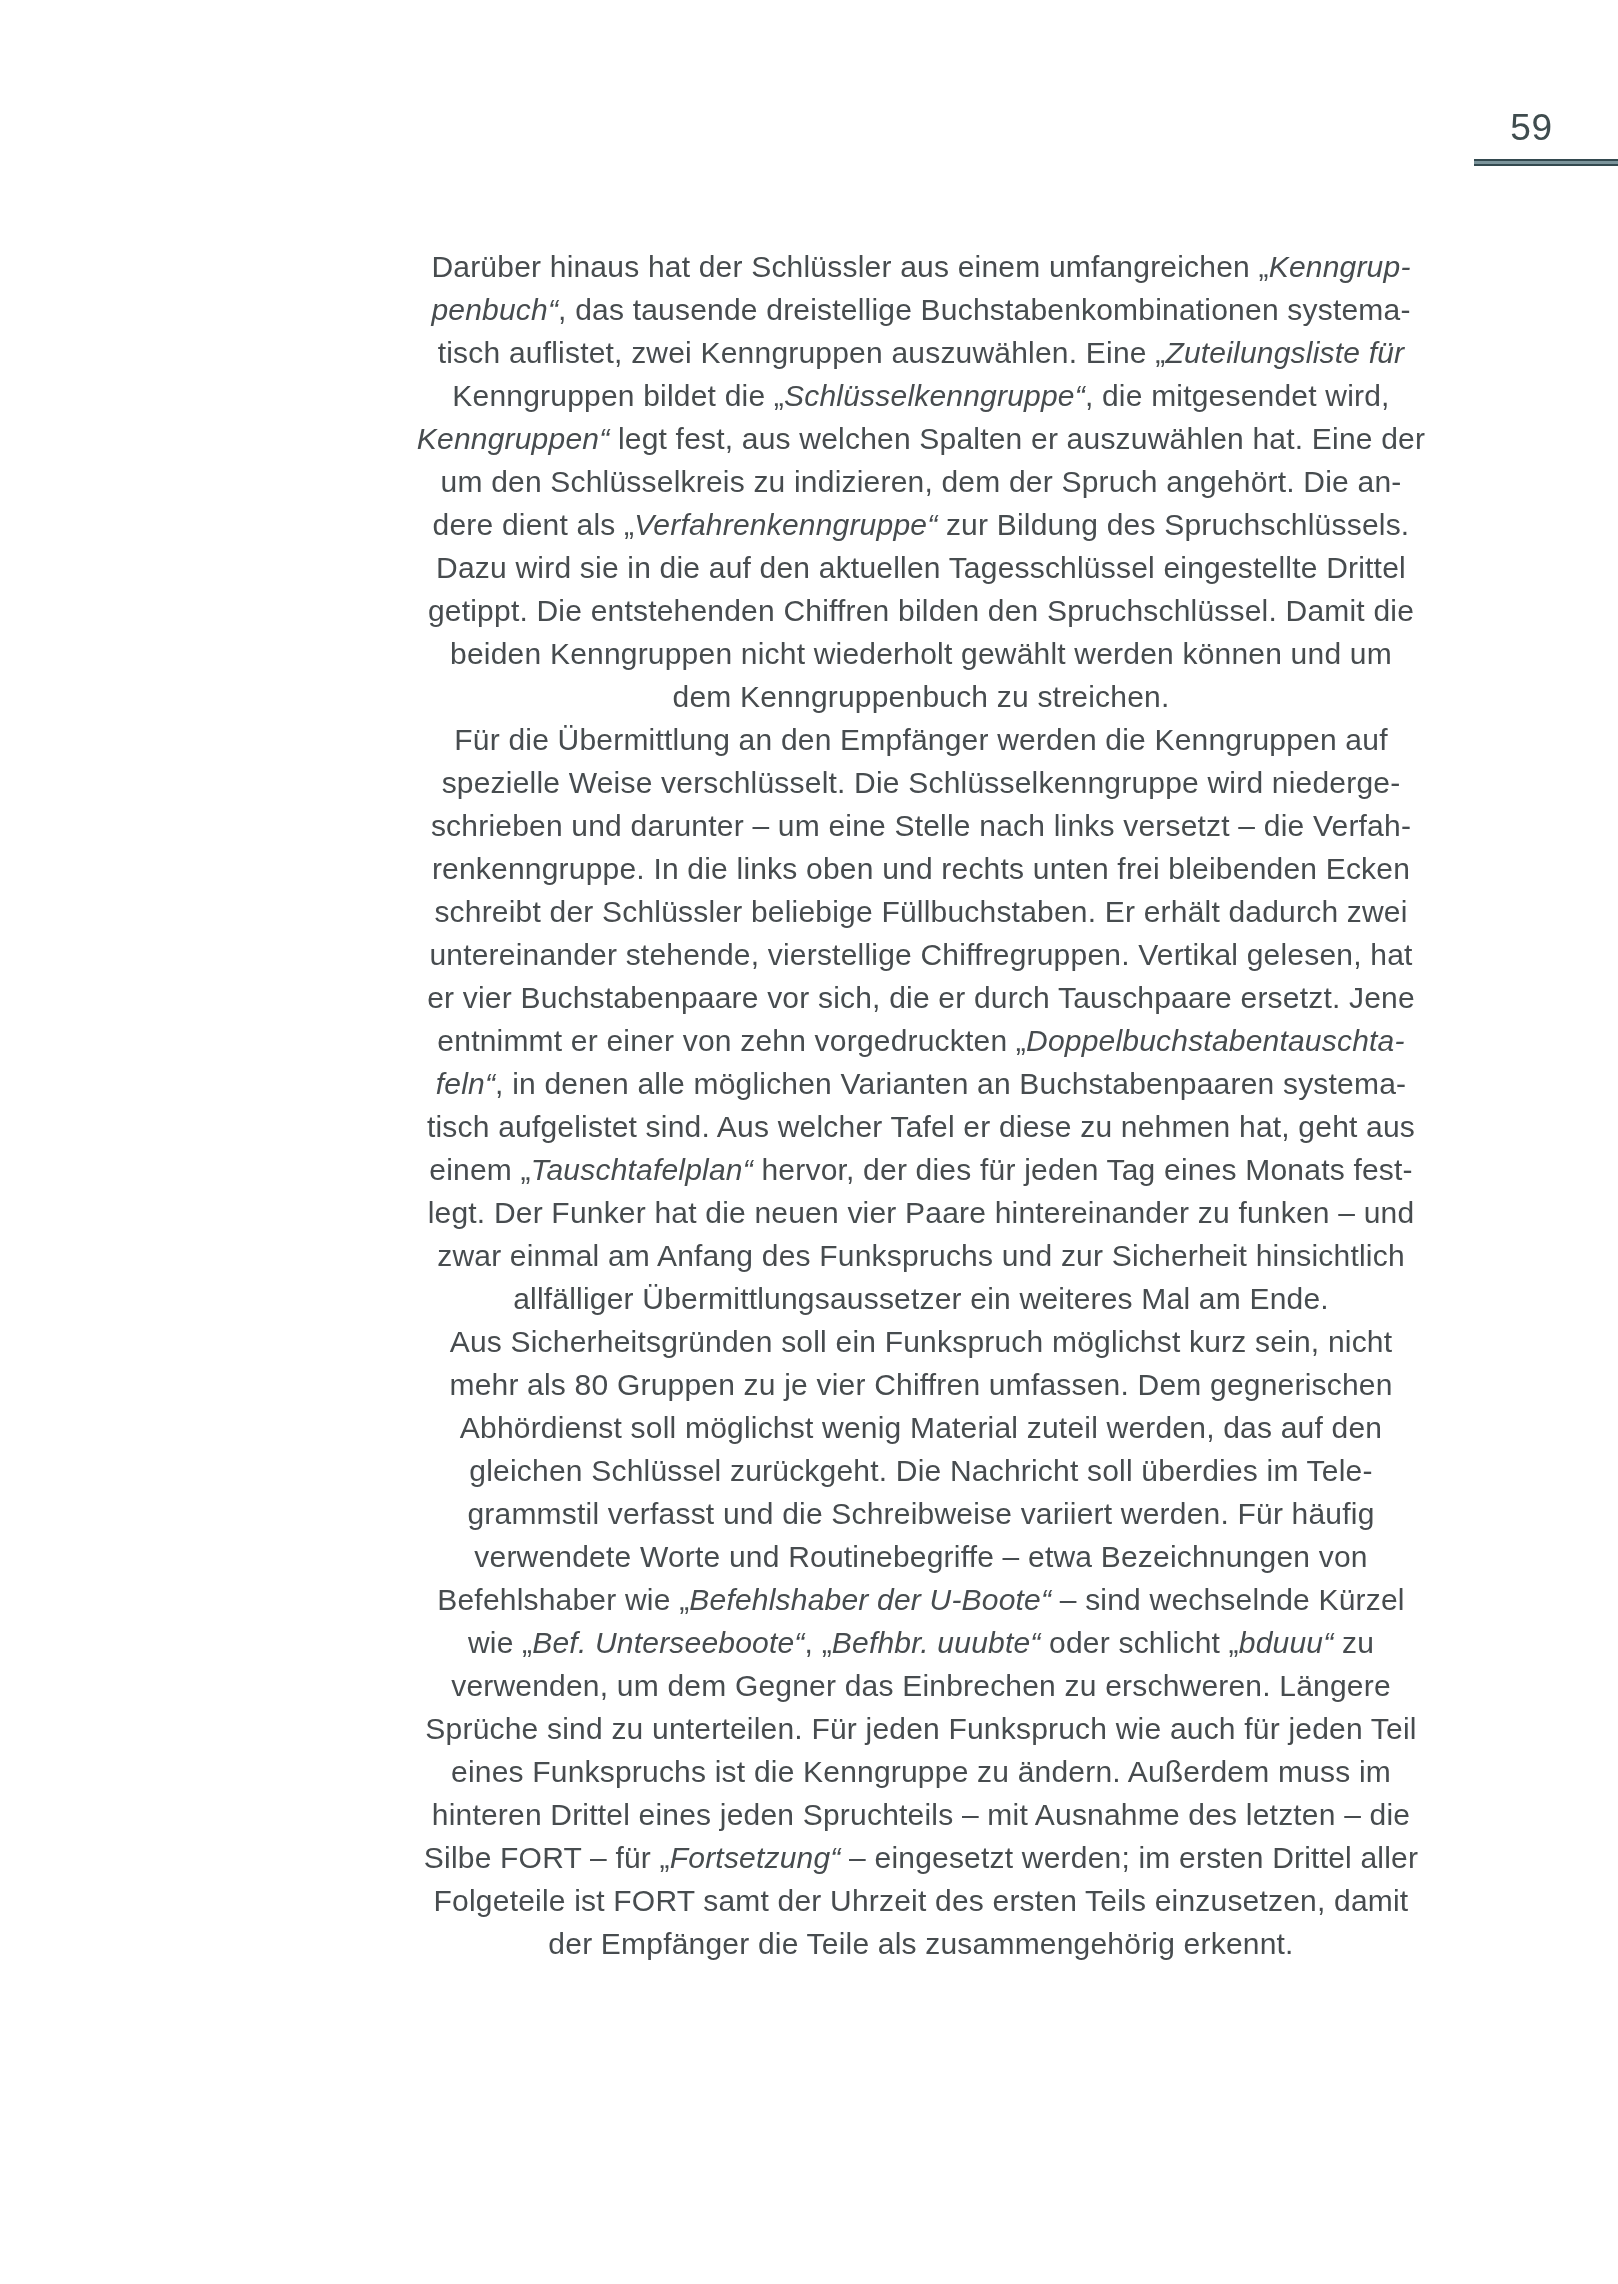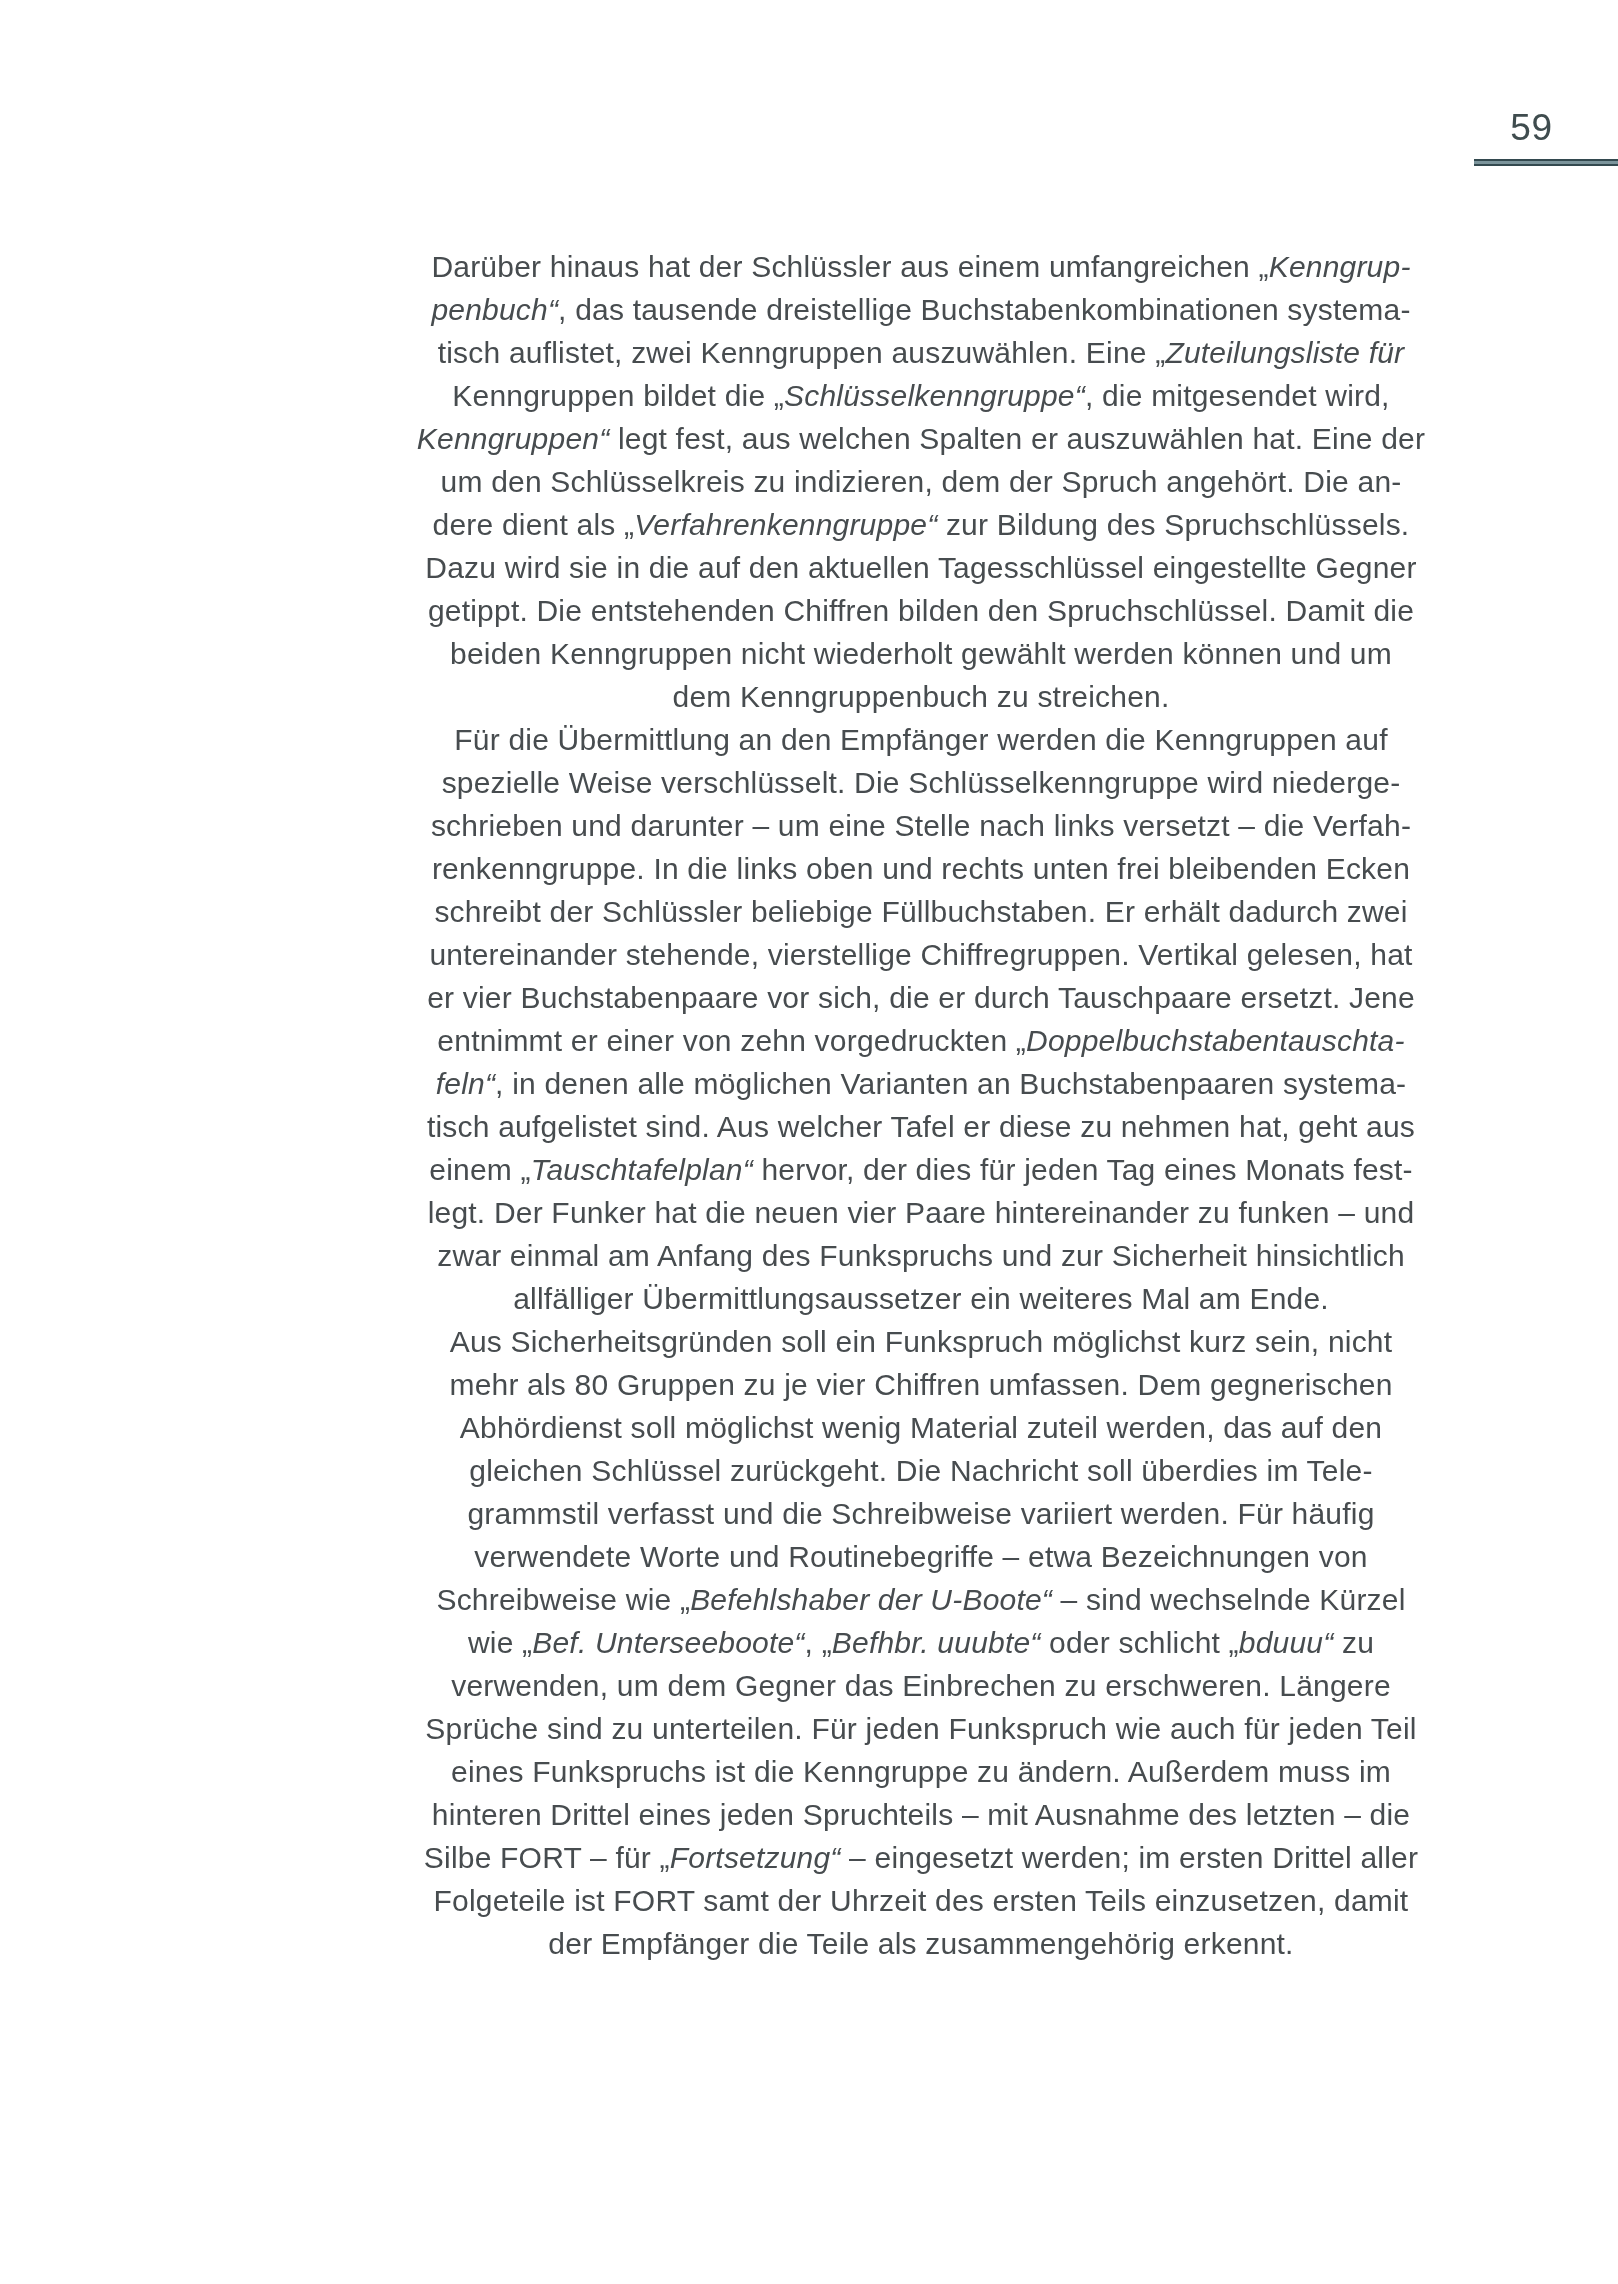--- a/index.html
+++ b/index.html
@@ -53,21 +53,21 @@
   <div class="page-number">59</div>
   <div class="header-rule"></div>
   <div class="body-text">
       <div class="line"><span>Darüber hinaus hat der Schlüssler aus einem umfangreichen „</span><span class="it">Kenngrup-</span></div>
       <div class="line"><span class="it">penbuch“</span><span>, das tausende dreistellige Buchstabenkombinationen systema-</span></div>
       <div class="line"><span>tisch auflistet, zwei Kenngruppen auszuwählen. Eine „</span><span class="it">Zuteilungsliste für</span></div>
       <div class="line"><span>Kenngruppen bildet die „</span><span class="it">Schlüsselkenngruppe“</span><span>, die mitgesendet wird,</span></div>
       <div class="line"><span class="it">Kenngruppen“</span><span> legt fest, aus welchen Spalten er auszuwählen hat. Eine der</span></div>
       <div class="line"><span>um den Schlüsselkreis zu indizieren, dem der Spruch angehört. Die an-</span></div>
       <div class="line"><span>dere dient als „</span><span class="it">Verfahrenkenngruppe“</span><span> zur Bildung des Spruchschlüssels.</span></div>
-      <div class="line"><span>Dazu wird sie in die auf den aktuellen Tagesschlüssel eingestellte Gegner</span></div>
+      <div class="line"><span>Dazu wird sie in die auf den aktuellen Tagesschlüssel eingestellte Drittel</span></div>
       <div class="line"><span>getippt. Die entstehenden Chiffren bilden den Spruchschlüssel. Damit die</span></div>
       <div class="line"><span>beiden Kenngruppen nicht wiederholt gewählt werden können und um</span></div>
       <div class="line"><span>dem Kenngruppenbuch zu streichen.</span></div>
       <div class="line"><span>Für die Übermittlung an den Empfänger werden die Kenngruppen auf</span></div>
       <div class="line"><span>spezielle Weise verschlüsselt. Die Schlüsselkenngruppe wird niederge-</span></div>
       <div class="line"><span>schrieben und darunter – um eine Stelle nach links versetzt – die Verfah-</span></div>
       <div class="line"><span>renkenngruppe. In die links oben und rechts unten frei bleibenden Ecken</span></div>
       <div class="line"><span>schreibt der Schlüssler beliebige Füllbuchstaben. Er erhält dadurch zwei</span></div>
       <div class="line"><span>untereinander stehende, vierstellige Chiffregruppen. Vertikal gelesen, hat</span></div>
       <div class="line"><span>er vier Buchstabenpaare vor sich, die er durch Tauschpaare ersetzt. Jene</span></div>
@@ -77,21 +77,21 @@
       <div class="line"><span>einem „</span><span class="it">Tauschtafelplan“</span><span> hervor, der dies für jeden Tag eines Monats fest-</span></div>
       <div class="line"><span>legt. Der Funker hat die neuen vier Paare hintereinander zu funken – und</span></div>
       <div class="line"><span>zwar einmal am Anfang des Funkspruchs und zur Sicherheit hinsichtlich</span></div>
       <div class="line"><span>allfälliger Übermittlungsaussetzer ein weiteres Mal am Ende.</span></div>
       <div class="line"><span>Aus Sicherheitsgründen soll ein Funkspruch möglichst kurz sein, nicht</span></div>
       <div class="line"><span>mehr als 80 Gruppen zu je vier Chiffren umfassen. Dem gegnerischen</span></div>
       <div class="line"><span>Abhördienst soll möglichst wenig Material zuteil werden, das auf den</span></div>
       <div class="line"><span>gleichen Schlüssel zurückgeht. Die Nachricht soll überdies im Tele-</span></div>
       <div class="line"><span>grammstil verfasst und die Schreibweise variiert werden. Für häufig</span></div>
       <div class="line"><span>verwendete Worte und Routinebegriffe – etwa Bezeichnungen von</span></div>
-      <div class="line"><span>Schreibweise wie „</span><span class="it">Befehlshaber der U-Boote“</span><span> – sind wechselnde Kürzel</span></div>
+      <div class="line"><span>Befehlshaber wie „</span><span class="it">Befehlshaber der U-Boote“</span><span> – sind wechselnde Kürzel</span></div>
       <div class="line"><span>wie „</span><span class="it">Bef. Unterseeboote“</span><span>, „</span><span class="it">Befhbr. uuubte“</span><span> oder schlicht „</span><span class="it">bduuu“</span><span> zu</span></div>
       <div class="line"><span>verwenden, um dem Gegner das Einbrechen zu erschweren. Längere</span></div>
       <div class="line"><span>Sprüche sind zu unterteilen. Für jeden Funkspruch wie auch für jeden Teil</span></div>
       <div class="line"><span>eines Funkspruchs ist die Kenngruppe zu ändern. Außerdem muss im</span></div>
       <div class="line"><span>hinteren Drittel eines jeden Spruchteils – mit Ausnahme des letzten – die</span></div>
       <div class="line"><span>Silbe FORT – für „</span><span class="it">Fortsetzung“</span><span> – eingesetzt werden; im ersten Drittel aller</span></div>
       <div class="line"><span>Folgeteile ist FORT samt der Uhrzeit des ersten Teils einzusetzen, damit</span></div>
       <div class="line"><span>der Empfänger die Teile als zusammengehörig erkennt.</span></div>
     </div>
 </div>

